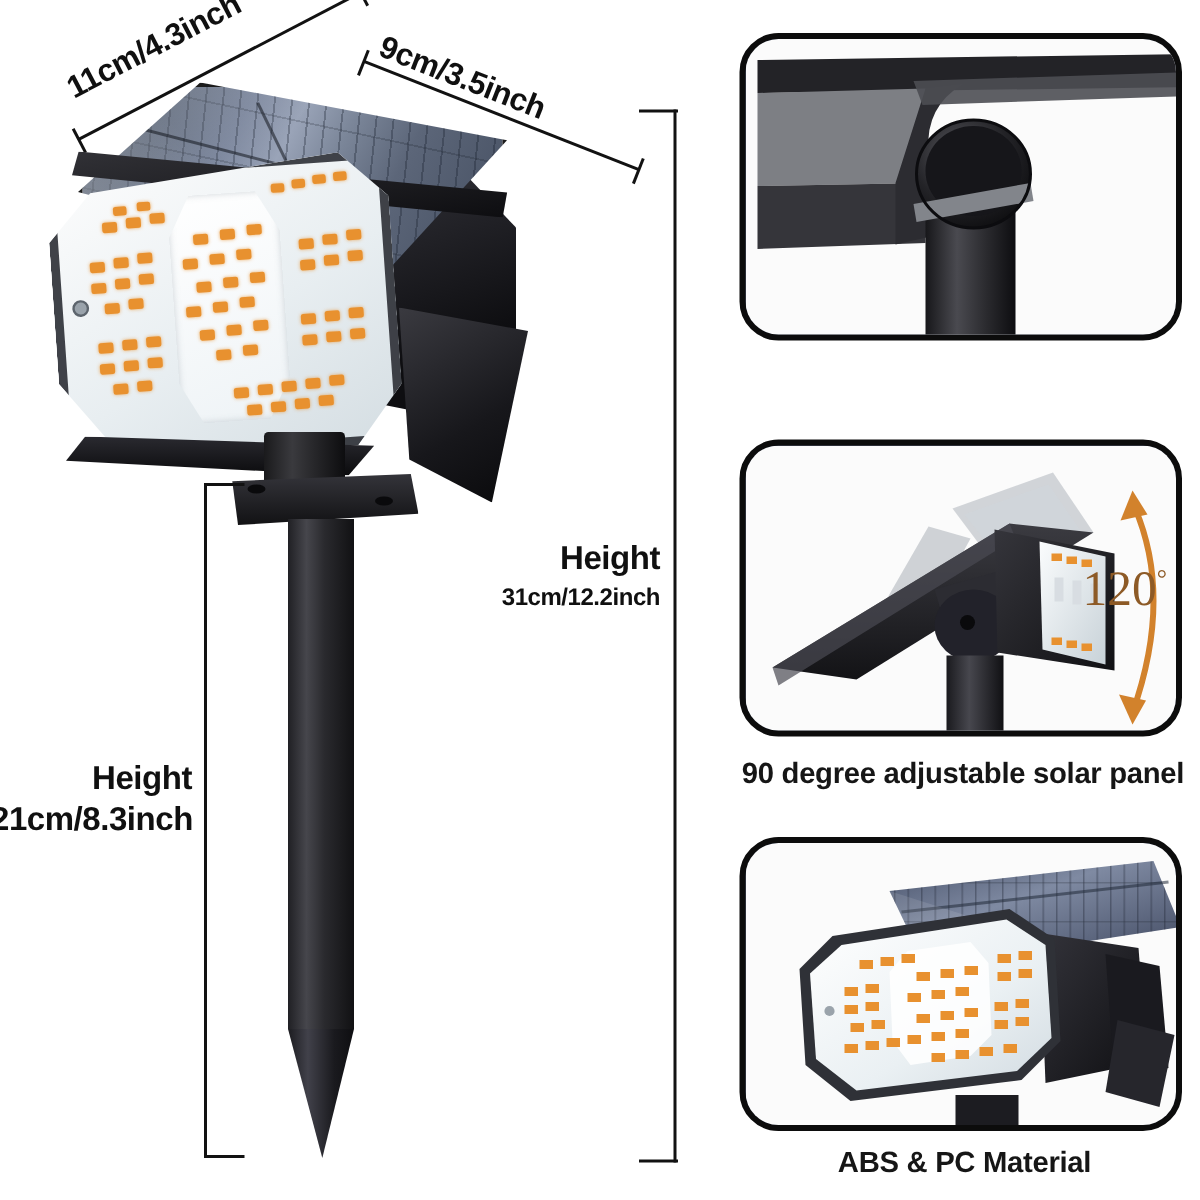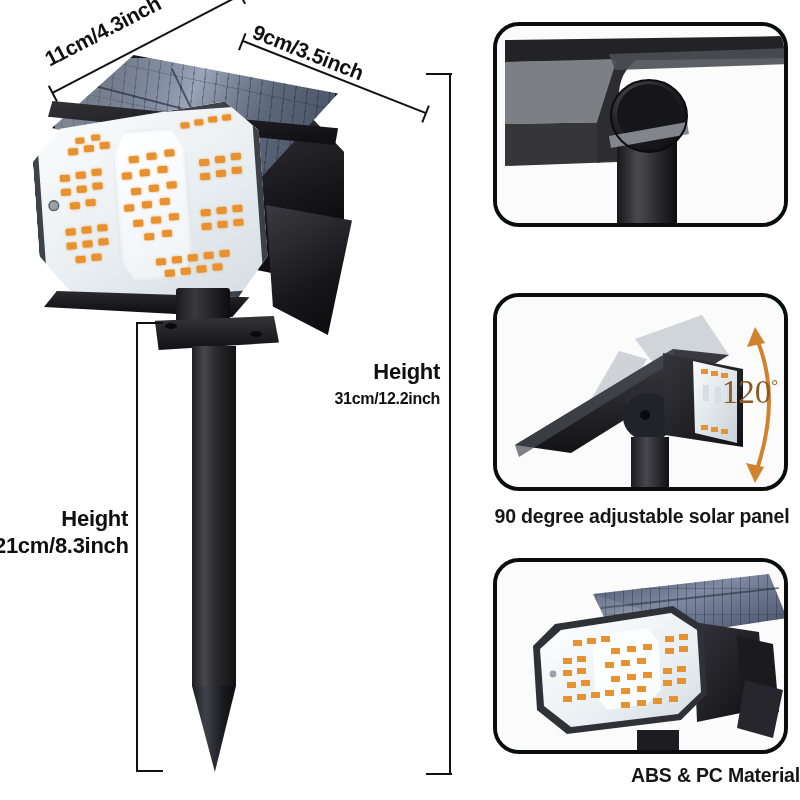--- a/index.html
+++ b/index.html
@@ -64,21 +64,21 @@
         background:linear-gradient(90deg,#1a1a1c,#3a3a3e 35%,#27272a 62%,#0d0d0f);}
   .plate{position:absolute;border-radius:3px;
         background:linear-gradient(180deg,#34343a,#121214);}
   .hole{position:absolute;background:#0a0a0c;border-radius:50%;}
   .stake{position:absolute;
         background:linear-gradient(90deg,#202024,#46464c 28%,#2a2a2e 55%,#111113);}
 
   
   #right-col{position:absolute;left:486px;top:0;width:314px;height:800px;}
   .panel-card{position:absolute;border:4px solid #0c0c0c;border-radius:26px;
-      background:#5eead4;overflow:hidden;box-sizing:border-box;}
+      background:#0f172a;overflow:hidden;box-sizing:border-box;}
 
   
   .deg-label{position:absolute;font-weight:400;color:#8d5a26;
      font-family:"Liberation Serif","DejaVu Serif",serif;}
 </style>
 </head>
 <body>
 
 <div id="stage">
 
@@ -424,15 +424,15 @@
             <rect x="180" y="116" width="9" height="6"></rect>
           <rect x="124" y="140" width="9" height="6"></rect>
             <rect x="140" y="138" width="9" height="6"></rect>
           <rect x="156" y="136" width="9" height="6"></rect>
             <rect x="172" y="134" width="9" height="6"></rect>
         </g>
 
         <rect x="140" y="168" width="42" height="28" fill="#1c1c21"></rect>
       </svg>
     </div>
-    <div class="caption" style="position:absolute;left:0;top:764px;width:314px;text-align:right;">ABS &amp; PC Material</div>
+    <div class="caption" style="position:absolute;left:0;top:764px;width:314px;">ABS &amp; PC Material</div>
   </div>
 </div>
 
 </body></html>

